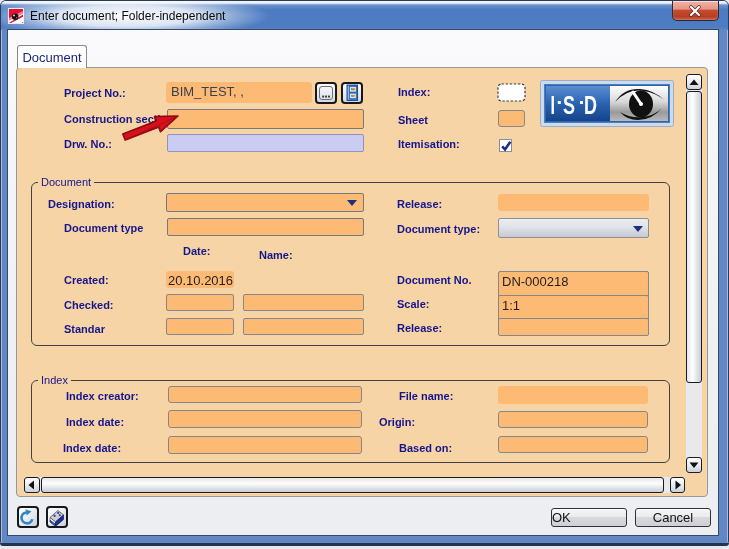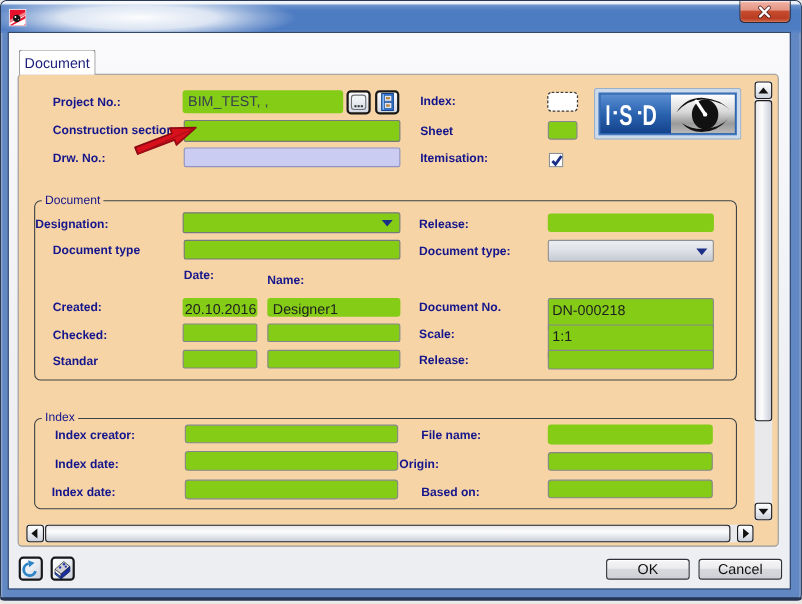--- a/index.html
+++ b/index.html
@@ -18,24 +18,24 @@
 background:linear-gradient(180deg,#f2b3a5 0%,#e39684 42%,#c64a2d 50%,#b93d22 82%,#cc6448 100%);
 box-shadow:inset 0 1px 0 rgba(255,255,255,.5), inset 0 0 2px rgba(255,255,255,.35);}
 
 #client{left:7px;top:29px;width:712px;height:507px;border:1px solid #35496d;
 background:linear-gradient(180deg,#fafafc 0%,#eef0f4 60%,#edeef2 100%);}
 
 #tab{left:17px;top:45px;width:70px;height:23px;background:#fff;border:1px solid #898989;border-bottom:none;border-radius:3px 3px 0 0;z-index:3;
 font-size:13px;color:#1a1f7a;text-align:center;line-height:23px;}
 #page{left:16px;top:67px;width:692px;height:430px;background:#f6d4a6;border:1px solid #97989a;border-radius:4px;}
 
-.lb{position:absolute;box-sizing:border-box;font-size:11px;font-weight:bold;color:#15158c;white-space:nowrap;}
+.lb{position:absolute;box-sizing:border-box;font-size:11px;font-weight:bold;color:#15158c;white-space:nowrap;margin-left:16px;}
 .gl{position:absolute;box-sizing:border-box;font-size:11px;color:#15158c;white-space:nowrap;background:#f6d4a6;padding:0 3px;}
 
-.f{position:absolute;box-sizing:border-box;background:#84cc16;border:1px solid #77797c;border-radius:2px;
+.f{position:absolute;box-sizing:border-box;background:#fdba74;border:1px solid #77797c;border-radius:2px;
 font-size:13px;color:#1f1f1f;padding:2px 0 0 5px;white-space:nowrap;overflow:hidden;}
 .nb{border:none;border-radius:3px;}
 .grp{position:absolute;box-sizing:border-box;border:1px solid #3f4347;border-radius:6px;}
 </style>
 </head>
 <body>
 <div id="stage">
   <div class="abs" id="win"></div>
   <div class="abs" id="titlebar"></div>
   <div class="abs" id="tglow"></div>
@@ -43,20 +43,21 @@
     <rect x="0" y="0" width="16" height="16" fill="#e9eef5"></rect>
     <rect x="1" y="1" width="14" height="14" fill="#e8112d"></rect>
     <polygon points="1,10 15,3 15,5.5 1,12.5" fill="#f0868c"></polygon>
     <polygon points="1,12.6 15,5.6 15,15 1,15" fill="#fff"></polygon>
     <polygon points="0.8,15 3.2,15 15,8.8 15,6.4" fill="#e8112d"></polygon>
     <polygon points="13.6,15 15,13.8 15,15" fill="#e8112d"></polygon>
     <circle cx="7.2" cy="8.7" r="3.3" fill="#151515"></circle>
     <circle cx="6" cy="7.4" r="0.85" fill="#fff"></circle>
     <circle cx="8.7" cy="9.8" r="0.5" fill="#ddd"></circle>
   </svg>
+  <div class="abs" id="title">Enter document; Folder-independent</div>
   <div class="abs" id="closebtn"></div>
   <svg class="abs" style="left:672px;top:1px" width="47" height="20">
     <g stroke="#5a2626" stroke-width="3.6" stroke-linecap="round">
         <path d="M19 6 L27 14 M27 6 L19 14"></path>
       </g>
     <g stroke="#fff" stroke-width="2.2" stroke-linecap="round">
         <path d="M19 6 L27 14 M27 6 L19 14"></path>
       </g>
   </svg>
   <div class="abs" style="left:0;top:543px;width:729px;height:3px;background:#253452;border-radius:0 0 5px 5px;"></div>
@@ -149,21 +150,20 @@
   <div class="lb" style="left:381px;top:274px">Document No.</div>
   <div class="lb" style="left:381px;top:298px">Scale:</div>
   <div class="lb" style="left:381px;top:322px">Release:</div>
 
   <div class="f" style="left:166px;top:193px;width:198px;height:19px;"></div>
   <svg class="abs" style="left:346px;top:199px" width="12" height="8">
       <polygon points="1,1 11,1 6,7" fill="#1c2f86"></polygon>
     </svg>
   <div class="f" style="left:167px;top:218px;width:197px;height:18px;"></div>
   <div class="f nb" style="left:166px;top:271px;width:68px;height:17px;padding-left:2px;">20.10.2016</div>
-  <div class="f nb" style="left:243px;top:271px;width:121px;height:17px;">Designer1</div>
   <div class="f" style="left:166px;top:294px;width:68px;height:17px;border-color:#85878a;"></div>
   <div class="f" style="left:243px;top:294px;width:121px;height:17px;border-color:#85878a;"></div>
   <div class="f" style="left:166px;top:318px;width:68px;height:17px;border-color:#85878a;"></div>
   <div class="f" style="left:243px;top:318px;width:121px;height:17px;border-color:#85878a;"></div>
 
   <div class="f nb" style="left:498px;top:194px;width:151px;height:17px;"></div>
   <div class="f" style="left:498px;top:218px;width:151px;height:20px;border-color:#8e9094;background:linear-gradient(180deg,#eceef2 0%,#dfe2e8 45%,#c6cad4 100%);"></div>
   <svg class="abs" style="left:632px;top:225px" width="12" height="8">
       <polygon points="1,1 11,1 6,7" fill="#1c2f86"></polygon>
     </svg>
@@ -216,15 +216,15 @@
   <div class="abs" style="left:46px;top:506px;width:22px;height:22px;border:2px solid #17181a;border-radius:4px;background:linear-gradient(135deg,#ffffff 0%,#e8ebf0 55%,#c9cedb 100%);"></div>
   <svg class="abs" style="left:46px;top:506px" width="22" height="22" viewBox="0 0 22 22">
     <polygon points="4,11.5 12,4.5 17.5,9 9.5,16" fill="#cfcfd4" stroke="#4a4a4a" stroke-width="0.8"></polygon>
     <circle cx="8.6" cy="9.8" r="1.1" fill="#2438a8"></circle>
     <circle cx="12.2" cy="7" r="1.1" fill="#2438a8"></circle>
     <circle cx="13.8" cy="9.2" r="1" fill="#2438a8"></circle>
     <polygon points="4,11.5 9.5,16 9.5,18.6 4,14.2" fill="#fdfdfd" stroke="#4a4a4a" stroke-width="0.7"></polygon>
     <polygon points="4,14.2 9.5,18.6 9.5,20.4 4,16" fill="#2e62c4" stroke="#17255e" stroke-width="0.7"></polygon>
     <polygon points="9.5,16 17.5,9 17.5,13.5 9.5,20.4" fill="#1a2f9d" stroke="#111d4e" stroke-width="0.7"></polygon>
   </svg>
-  <div class="abs" style="left:551px;top:508px;width:76px;height:19px;border:1px solid #2e3238;border-radius:3px;background:linear-gradient(180deg,#f6f6f7 0%,#ebebed 45%,#d8d9dd 50%,#cfd0d5 100%);box-shadow:inset 0 1px 0 #fff;font-size:13px;color:#111;text-align:center;line-height:18px;">OK</div>
+  <div class="abs" style="left:551px;top:508px;width:76px;height:19px;border:1px solid #2e3238;border-radius:3px;background:linear-gradient(180deg,#f6f6f7 0%,#ebebed 45%,#d8d9dd 50%,#cfd0d5 100%);box-shadow:inset 0 1px 0 #fff;font-size:13px;color:#111;text-align:left;line-height:18px;">OK</div>
   <div class="abs" style="left:635px;top:508px;width:76px;height:19px;border:1px solid #2e3238;border-radius:3px;background:linear-gradient(180deg,#f6f6f7 0%,#ebebed 45%,#d8d9dd 50%,#cfd0d5 100%);box-shadow:inset 0 1px 0 #fff;font-size:13px;color:#111;text-align:center;line-height:18px;">Cancel</div>
 </div>
 
 </body></html>

